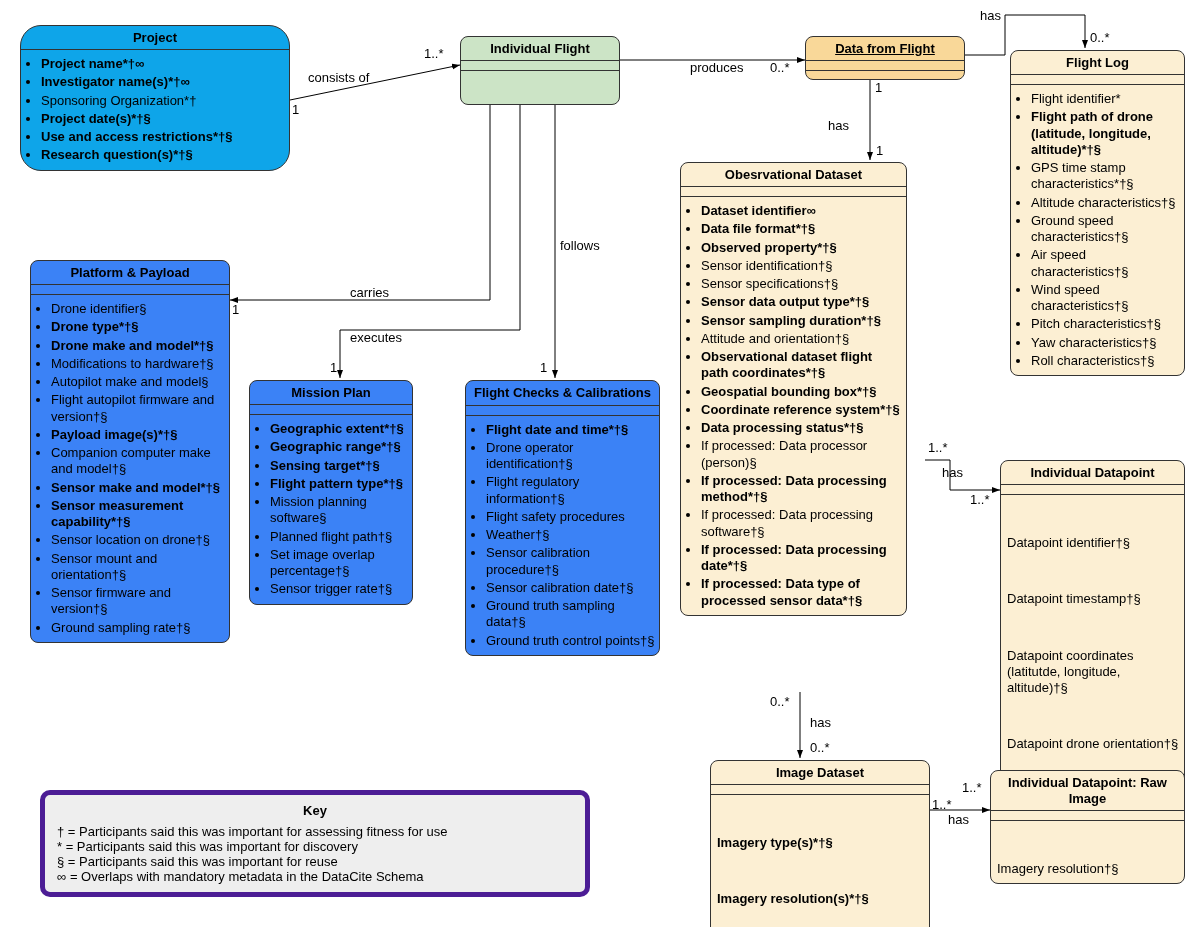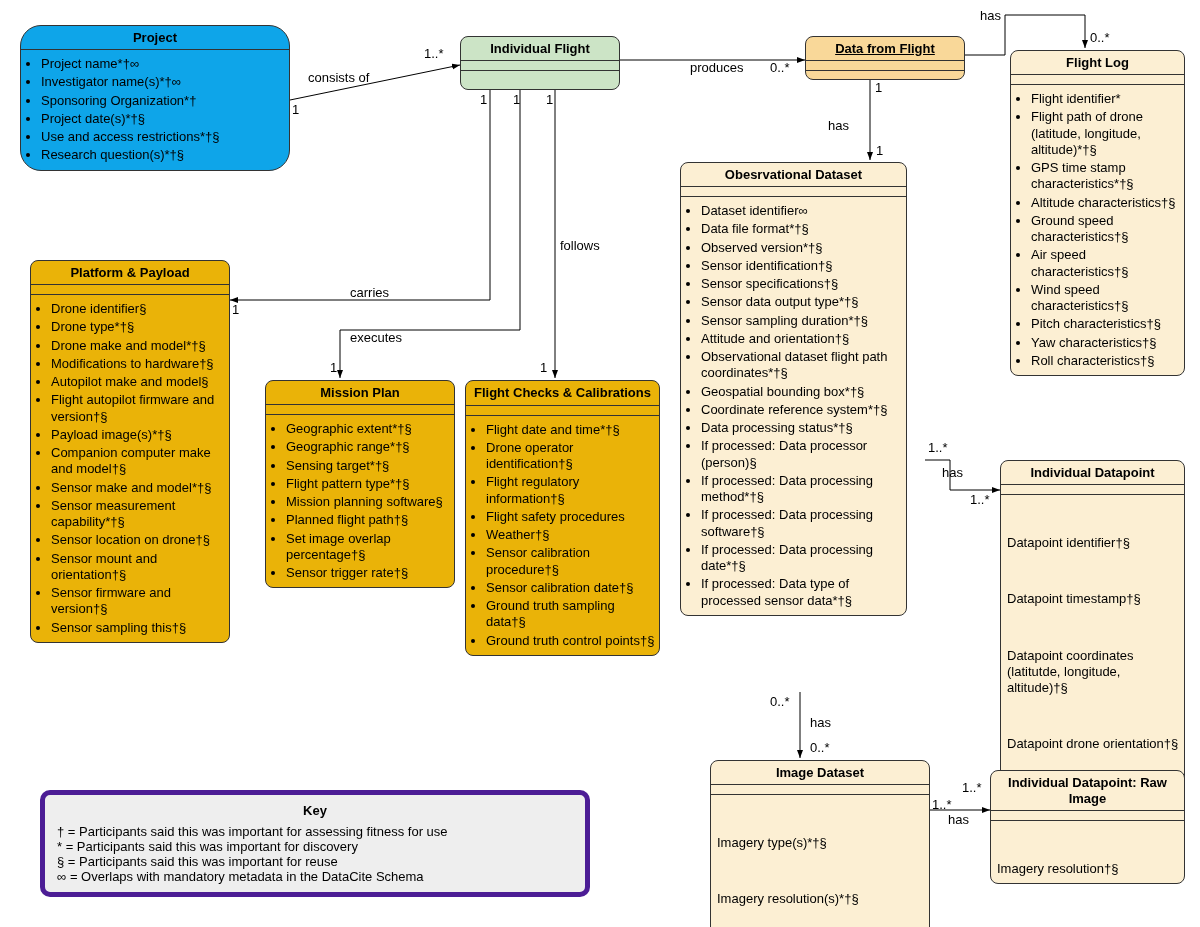--- a/index.html
+++ b/index.html
@@ -30,24 +30,24 @@
     height: 10px;
   }
   .box ul {
     margin: 6px 4px 6px 20px;
     padding: 0;
   }
   .box li {
     margin: 2px 0;
     line-height: 1.25;
   }
-  .b { font-weight: normal; }
+  .b { font-weight: bold; }
   .plain li { list-style: none; margin-left:-14px;margin-top:40px;}
   .project { background: #0ea5e9; border-radius: 21px; }
-  .green   { background: #eab308; }
+  .green   { background: #3b82f6; }
   .greenA  { background: #cce4c6; }
   .orange  { background: #fcefd3; }
   .orangeA { background: #f9d899; text-decoration: underline; }
   .key {
     position:absolute;
     border:5px solid #4c1d95;
     border-radius:10px;
     background:#eee;
     padding:8px 12px;
   }
@@ -137,21 +137,21 @@
   <ul id="project-list">
       <li class="b">Project name*†∞</li>
       <li class="b">Investigator name(s)*†∞</li>
       <li>Sponsoring Organization*†</li>
       <li class="b">Project date(s)*†§</li>
       <li class="b">Use and access restrictions*†§</li>
       <li class="b">Research question(s)*†§</li>
     </ul>
 </div>
 
-<div class="box greenA" style="left:460px; top:36px; width:160px; height:54px">
+<div class="box greenA" style="left:460px; top:36px; width:160px; height:69px">
   <div class="title">Individual Flight</div>
   <div class="sub"></div>
 </div>
 
 <div class="box orangeA" style="left:805px; top:36px; width:160px; height:44px">
   <div class="title">Data from Flight</div>
   <div class="sub"></div>
 </div>
 
 <div class="box green" style="left:30px; top:260px; width:200px">
@@ -164,25 +164,25 @@
       <li>Modifications to hardware†§</li>
       <li>Autopilot make and model§</li>
       <li>Flight autopilot firmware and version†§</li>
       <li class="b">Payload image(s)*†§</li>
       <li>Companion computer make and model†§</li>
       <li class="b">Sensor make and model*†§</li>
       <li class="b">Sensor measurement capability*†§</li>
       <li>Sensor location on drone†§</li>
       <li>Sensor mount and orientation†§</li>
       <li>Sensor firmware and version†§</li>
-      <li>Sensor sampling this†§</li>
-    </ul>
-</div>
-
-<div class="box green" style="left:265px; top:380px; width:190px">
+      <li>Ground sampling rate†§</li>
+    </ul>
+</div>
+
+<div class="box green" style="left:249px; top:380px; width:164px">
   <div class="title">Mission Plan</div>
   <div class="sub"></div>
   <ul id="mission-list">
       <li class="b">Geographic extent*†§</li>
       <li class="b">Geographic range*†§</li>
       <li class="b">Sensing target*†§</li>
       <li class="b">Flight pattern type*†§</li>
       <li>Mission planning software§</li>
       <li>Planned flight path†§</li>
       <li>Set image overlap percentage†§</li>
@@ -205,21 +205,21 @@
       <li>Ground truth control points†§</li>
     </ul>
 </div>
 
 <div class="box orange" style="left:680px; top:162px; width:227px">
   <div class="title">Obesrvational Dataset</div>
   <div class="sub"></div>
   <ul id="obs-list">
       <li class="b">Dataset identifier∞</li>
       <li class="b">Data file format*†§</li>
-      <li class="b">Observed version*†§</li>
+      <li class="b">Observed property*†§</li>
       <li>Sensor identification†§</li>
       <li>Sensor specifications†§</li>
       <li class="b">Sensor data output type*†§</li>
       <li class="b">Sensor sampling duration*†§</li>
       <li>Attitude and orientation†§</li>
       <li class="b">Observational dataset flight path coordinates*†§</li>
       <li class="b">Geospatial bounding box*†§</li>
       <li class="b">Coordinate reference system*†§</li>
       <li class="b">Data processing status*†§</li>
       <li>If processed: Data processor (person)§</li>

